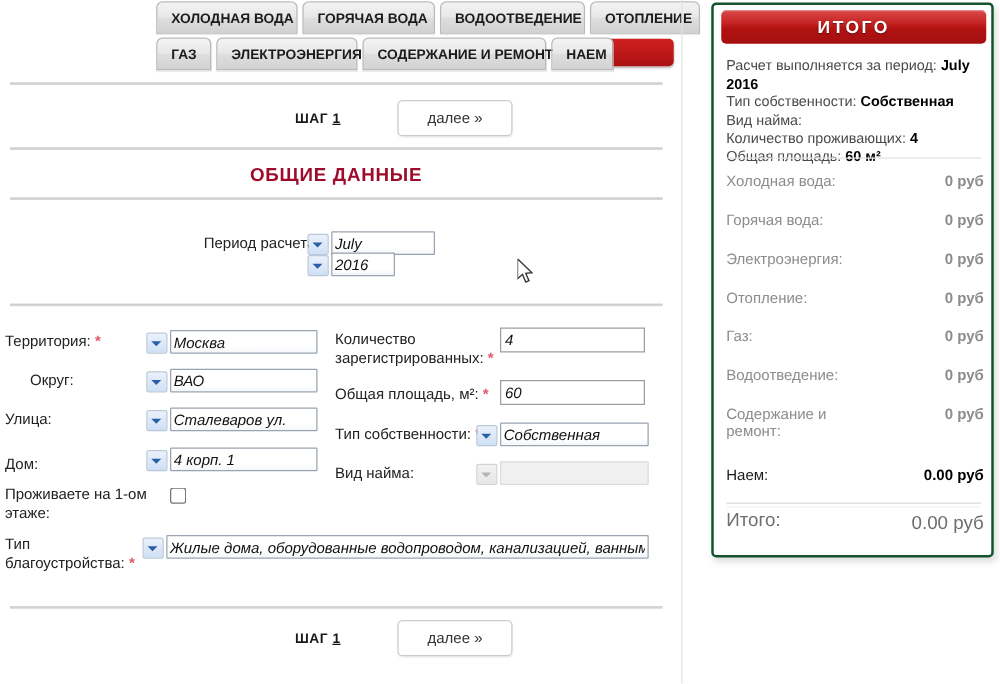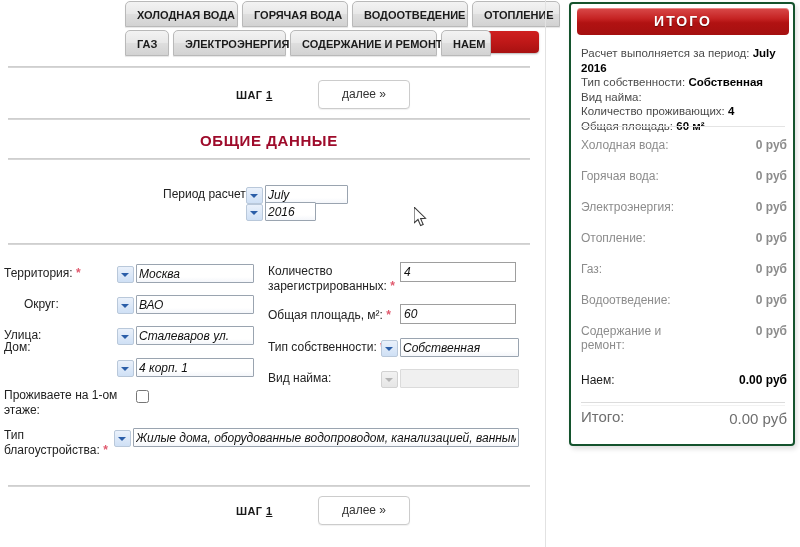--- a/index.html
+++ b/index.html
@@ -384,21 +384,21 @@
 </div>
 
 <div class="fld-label" style="left:4px; top:328px;">Улица:</div>
 <div class="sel-wrap" style="left:136px; top:326px;">
   <select class="ui-select" style="left:0; top:0; width:118px;">
     <option>Сталеваров ул.</option>
   </select>
   <div class="sel-arrow"></div>
 </div>
 
-<div class="fld-label" style="left:4px; top:340px;">Дом:</div>
+<div class="fld-label" style="left:4px; top:364px;">Дом:</div>
 <div class="sel-wrap" style="left:136px; top:358px;">
   <select class="ui-select" style="left:0; top:0; width:118px;">
     <option>4 корп. 1</option>
   </select>
   <div class="sel-arrow"></div>
 </div>
 
 <div class="fld-label" style="left:4px; top:388px; width:128px;">
   <span>Проживаете на 1-ом</span><br>
   <span>этаже:</span>

